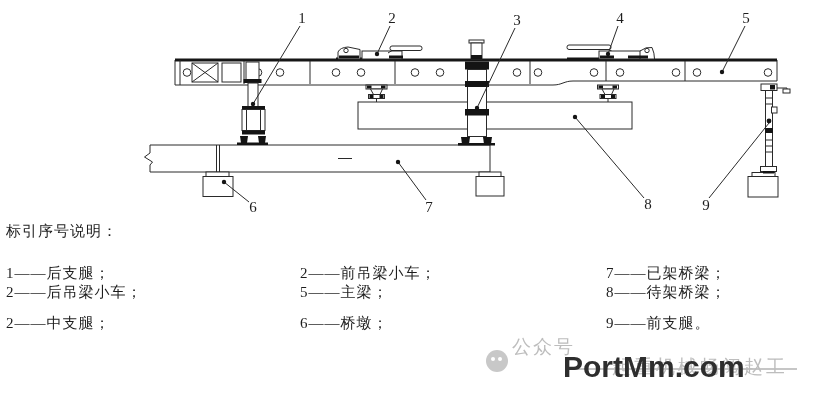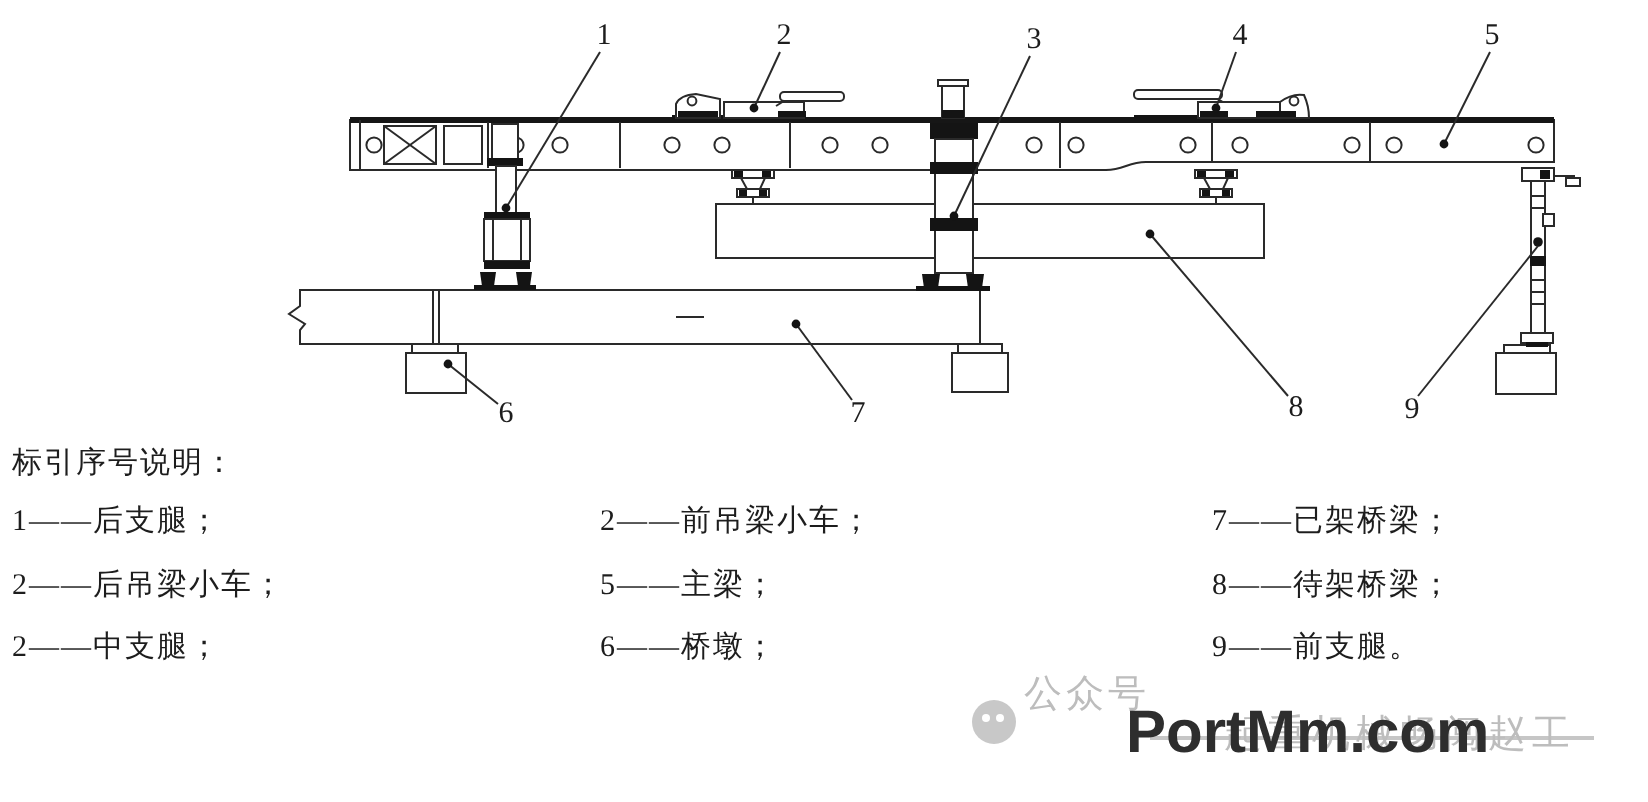--- a/index.html
+++ b/index.html
@@ -8,21 +8,21 @@
   svg.diagram{position:absolute;left:0;top:0;z-index:1;}
   .ln{stroke:#2a2a2a;stroke-width:1;fill:none;}
   .wh{stroke:#2a2a2a;stroke-width:1;fill:#fff;}
   .bk{fill:#141414;stroke:none;}
   .dot{fill:#141414;stroke:none;}
   .callout{position:absolute;z-index:5;font-size:15px;color:#1d1d1d;transform:translateX(-50%);
            font-family:"Liberation Serif",serif;}
   .legend{position:absolute;left:0;top:0;z-index:10;}
   .lg-header{position:absolute;left:6px;top:222px;font-size:15px;letter-spacing:1px;white-space:nowrap;text-align:center;}
   .lg-row{position:absolute;font-size:15px;letter-spacing:1px;white-space:nowrap;}
-  .r1{top:251px}.r2{top:283px}.r3{top:314px}
+  .r1{top:264px}.r2{top:283px}.r3{top:314px}
   .c1{left:6px}.c2{left:300px}.c3{left:606px}
   .caption{position:absolute;left:378px;top:360px;z-index:20;font-family:"Liberation Sans",sans-serif;
            font-weight:bold;font-size:17.5px;white-space:nowrap;}
   .caption span + span{margin-left:13px;}
   .wm-title{position:absolute;left:515px;top:309px;z-index:30;font-family:"Liberation Sans",sans-serif;
             font-weight:bold;font-size:41px;line-height:44px;letter-spacing:5px;color:rgba(58,58,58,.88);
             white-space:nowrap;}
   .wm-icon{position:absolute;left:486px;top:350px;width:22px;height:22px;border-radius:50%;
            background:#c8c8c8;z-index:30;}
   .wm-icon .eye{position:absolute;width:4px;height:4px;border-radius:50%;background:#fff;top:7px;}

